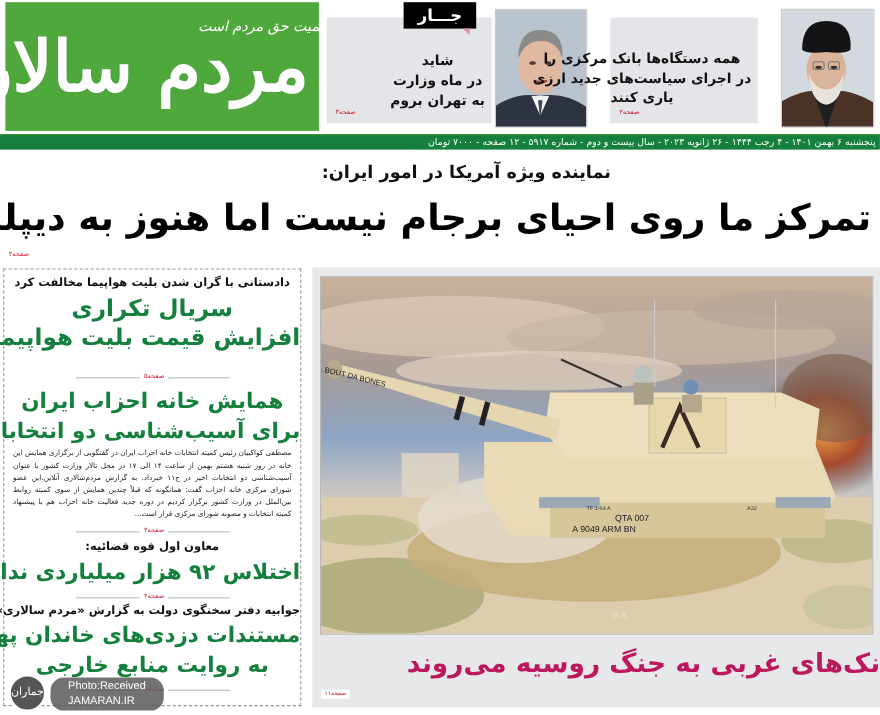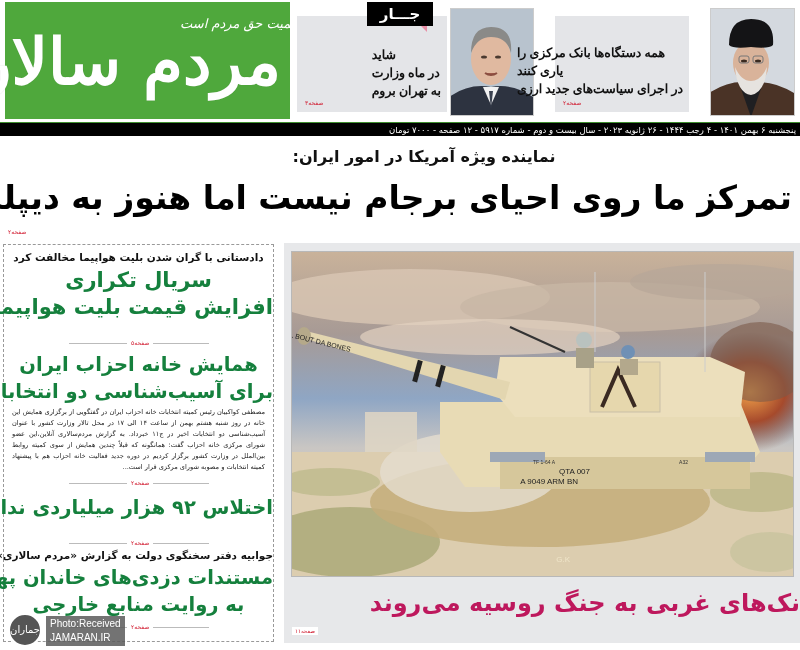--- a/index.html
+++ b/index.html
@@ -21,21 +21,21 @@
       font-family: "DejaVu Serif", serif; font-size: 64px; color: #fff; font-weight: bold;
       line-height: 80px; letter-spacing: -2px; white-space: nowrap;
       text-shadow: 0 0 1px rgba(0,0,0,0.15);
     }
 
     .teaser { position: absolute; top: 16px; height: 96px; background: #e4e5e8; }
     .teaser-1 { left: 297px; width: 150px; }
     .teaser-2 { left: 555px; width: 134px; }
     .teaser-text {
       position: absolute; right: 6px; top: 28px; font-size: 12.5px; font-weight: bold;
-      line-height: 18px; text-align: left; color: #111; white-space: nowrap; font-family: Liberation Serif, serif;
+      line-height: 18px; text-align: center; color: #111; white-space: nowrap;
     }
     .teaser-1 .teaser-text { top: 30px; }
     .teaser-ref { position: absolute; left: 8px; bottom: 6px; font-size: 6px; color: #d0152a; }
 
     .teaser-photo { position: absolute; top: 8px; height: 108px; overflow: hidden; border: 1px solid #ccc; }
     .photo-grossi { left: 450px; width: 84px; background: linear-gradient(180deg,#c8d2dc 0%,#b9c4cf 100%); }
     .photo-raisi { left: 710px; width: 85px; background: linear-gradient(180deg,#d8dde3 0%,#cbd2d9 100%); }
 
     .jar-label {
       position: absolute; left: 367px; top: 2px; width: 66px; height: 24px;
@@ -43,21 +43,21 @@
       text-align: center; line-height: 24px;
     }
     .jar-label::after {
       content: ""; position: absolute; right: 6px; bottom: -6px; width: 0; height: 0;
       border-left: 6px solid transparent; border-top: 6px solid #e88fa6;
     }
 
     
     .datebar {
       position: absolute; left: 0; top: 122px; width: 800px; height: 14px;
-      background: #000000; color: #fff; font-size: 8.5px; line-height: 14px;
+      background: #15803d; color: #fff; font-size: 8.5px; line-height: 14px;
       padding-right: 4px; white-space: nowrap; text-align: right;
       border-top: 1px solid #3e8f2e;
     }
 
     
     .kicker {
       position: absolute; left: 0; top: 147px; width: 800px; text-align: center;
       font-size: 16px; font-weight: bold; color: #111;
     }
     .kicker span { position: relative; left: 24px; }
@@ -109,22 +109,22 @@
     }
 
     
     .watermark { position: absolute; left: 2px; top: 613px; width: 128px; height: 34px; }
     .wm-circle {
       position: absolute; left: 6px; top: 0; width: 34px; height: 34px; border-radius: 50%;
       background: #555; border: 2px solid #fff; color: #fff; font-size: 10px; text-align: right; line-height: 30px;
     }
     .wm-text {
       position: absolute; left: 44px; top: 3px; font-size: 10px; line-height: 14px; color: #fff;
-      background: rgba(90,90,90,0.85); padding: 1px 4px; direction: ltr; text-align: left;
-      font-family: "Liberation Sans", sans-serif; white-space: nowrap;
+      background: rgba(90,90,90,0.85); padding: 1px 16px; direction: ltr; text-align: left;
+      font-family: "Liberation Sans", sans-serif; white-space: nowrap; border-radius: 12px;
     }
   </style>
 </head>
 <body>
 
 <div class="masthead">
   <div class="logo-box">
     <div class="logo-slogan">حاکمیت حق مردم است</div>
     <div class="logo-title">مردم سالاری</div>
   </div>
@@ -148,22 +148,22 @@
       <path d="M22 44 Q22 18 42 18 Q64 18 62 44 Q58 28 42 28 Q28 28 22 44 Z" fill="#8a8a88"></path>
       <ellipse cx="35" cy="48" rx="3" ry="1.6" fill="#4a3a30"></ellipse>
       <ellipse cx="49" cy="48" rx="3" ry="1.6" fill="#4a3a30"></ellipse>
       <path d="M36 64 Q42 68 48 64" stroke="#8a4d40" stroke-width="2" fill="#a05a4c"></path>
     </svg>
   </div>
 
   <div class="teaser teaser-2">
     <div class="teaser-text">
       <div>همه دستگاه‌ها بانک مرکزی را</div>
+      <div>در اجرای سیاست‌های جدید ارزی</div>
       <div>یاری کنند</div>
-      <div>در اجرای سیاست‌های جدید ارزی</div>
     </div>
     <div class="teaser-ref">صفحه۲</div>
   </div>
   <div class="teaser-photo photo-raisi">
     <svg width="85" height="108" viewBox="0 0 85 108">
       <rect x="0" y="0" width="85" height="108" fill="#d4d9df"></rect>
       <path d="M0 108 L0 84 Q22 70 42 74 Q62 70 85 84 L85 108 Z" fill="#4a3326"></path>
       <path d="M30 74 L42 108 L54 74 Z" fill="#1f1f22"></path>
       <ellipse cx="42" cy="54" rx="18" ry="22" fill="#d9b39a"></ellipse>
       <path d="M26 58 Q28 84 42 86 Q56 84 58 58 Q52 72 42 72 Q32 72 26 58 Z" fill="#e6e3df"></path>
@@ -198,20 +198,21 @@
   <div class="story" style="top:104px;">
     <div class="story-head" style="margin-top:2px;">همایش خانه احزاب ایران</div>
     <div class="story-head">برای آسیب‌شناسی دو انتخابات اخیر</div>
     <div class="story-body" style="margin-top:2px;">مصطفی کواکبیان رئیس کمیته انتخابات خانه احزاب ایران در گفتگویی از برگزاری همایش این خانه در روز شنبه هشتم بهمن از ساعت ۱۴ الی ۱۷ در محل تالار وزارت کشور با عنوان آسیب‌شناسی دو انتخابات اخیر در ج۱۱ خبرداد. به گزارش مردم‌سالاری آنلاین،این عضو شورای مرکزی خانه احزاب گفت: همانگونه که قبلاً چندین همایش از سوی کمیته روابط بین‌الملل در وزارت کشور برگزار کردیم در دوره جدید فعالیت خانه احزاب هم با پیشنهاد کمیته انتخابات و مصوبه شورای مرکزی قرار است...</div>
   </div>
   <div class="ref-line" style="top:238px;">
     <span>صفحه۲</span>
   </div>
 
   <div class="story" style="top:246px;">
+    <div class="story-kicker">معاون اول قوه قضائیه:</div>
     <div class="story-head" style="margin-top:3px;">اختلاس ۹۲ هزار میلیاردی نداشتیم</div>
   </div>
   <div class="ref-line" style="top:298px;">
     <span>صفحه۲</span>
   </div>
 
   <div class="story" style="top:304px;">
     <div class="story-kicker">جوابیه دفتر سخنگوی دولت به گزارش «مردم سالاری»</div>
     <div class="story-head" style="margin-top:3px;">مستندات دزدی‌های خاندان پهلوی</div>
     <div class="story-head">به روایت منابع خارجی</div>

